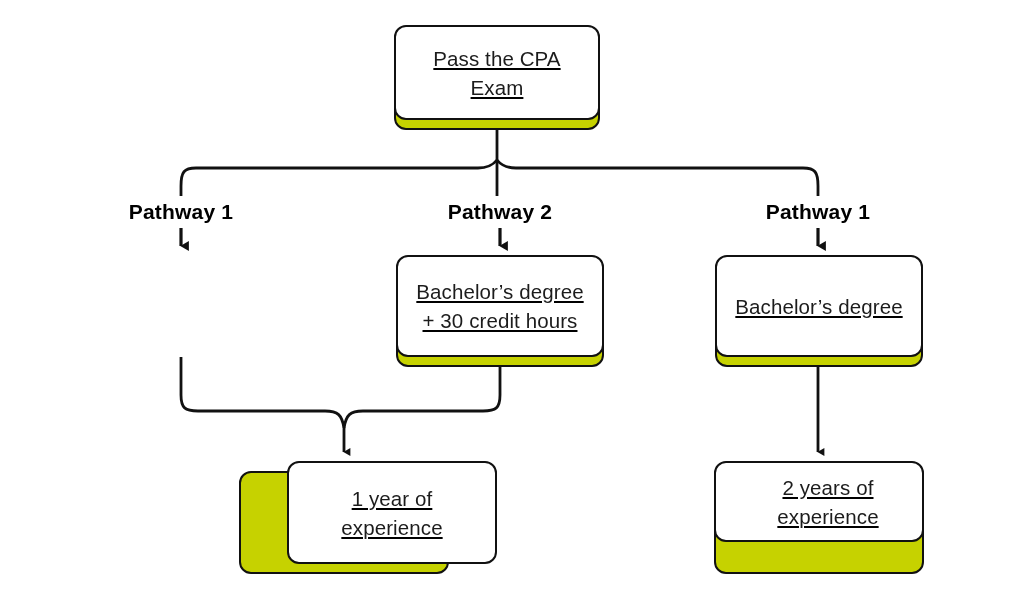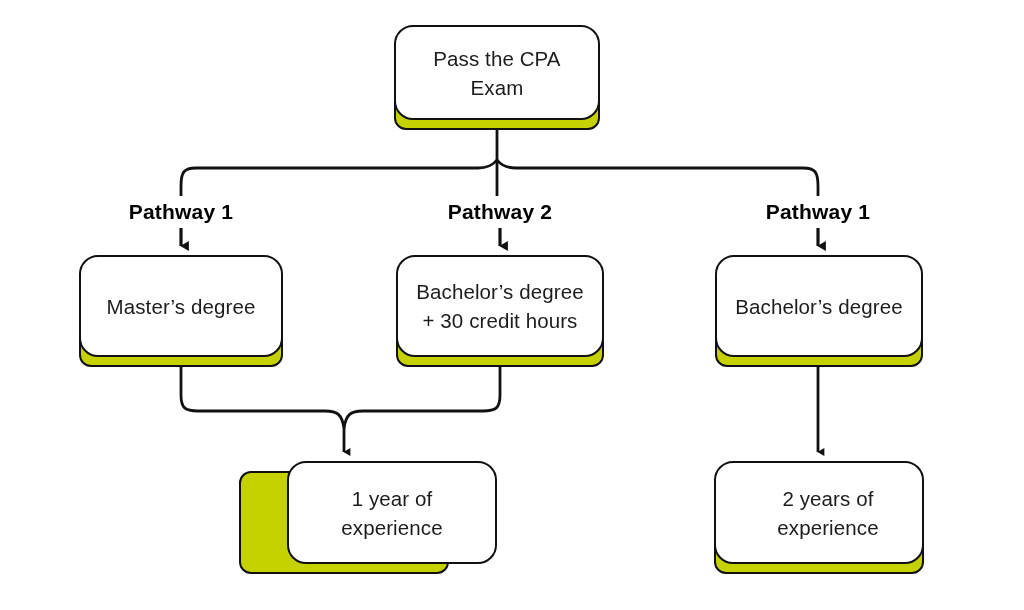--- a/index.html
+++ b/index.html
@@ -37,26 +37,27 @@
     border: 2.6px solid #111111;
     border-radius: 12px;
     box-sizing: border-box;
   }
   .node-body {
     position: absolute;
     left: 0;
     top: 0;
     background: #ffffff;
     border: 2.6px solid #111111;
-    border-radius: 19px;
+    border-radius: 12px;
     box-sizing: border-box;
     display: flex;
     align-items: center;
     justify-content: center;
     text-align: center;
+    text-decoration: underline;
   }
   .node-label {
     font-size: 20.5px;
     line-height: 29px;
     color: #1c1c1c;
     font-weight: 400;
     letter-spacing: 0.1px;
     padding: 0 8px;
     white-space: pre-line;
   }
@@ -109,26 +110,20 @@
     <div class="node-body" style="width:206px; height:95px;">
       <span class="node-label">Pass the CPA
 Exam</span>
     </div>
   </div>
 
   <div class="pathway-label" style="left:81px; top:200px; width:200px;">Pathway 1</div>
   <div class="pathway-label" style="left:400px; top:200px; width:200px;">Pathway 2</div>
   <div class="pathway-label" style="left:718px; top:200px; width:200px;">Pathway 1</div>
 
-  <div class="node" style="left:79px; top:255px; width:204px; height:112px;">
-    <div class="node-shadow" style="top:10px; width:204px; height:102px;"></div>
-    <div class="node-body" style="width:204px; height:102px;">
-      <span class="node-label">Master’s degree</span>
-    </div>
-  </div>
 
   <div class="node" style="left:396px; top:255px; width:208px; height:112px;">
     <div class="node-shadow" style="top:10px; width:208px; height:102px;"></div>
     <div class="node-body" style="width:208px; height:102px;">
       <span class="node-label">Bachelor’s degree
 + 30 credit hours</span>
     </div>
   </div>
 
   <div class="node" style="left:715px; top:255px; width:208px; height:112px;">
@@ -141,19 +136,19 @@
   <div class="node" style="left:239px; top:461px; width:210px; height:113px;">
     <div class="node-shadow" style="top:10px; width:210px; height:103px;"></div>
     <div class="node-body" style="width:210px; height:103px;margin-left:48px;">
       <span class="node-label">1 year of
 experience</span>
     </div>
   </div>
 
   <div class="node" style="left:714px; top:461px; width:210px; height:113px;">
     <div class="node-shadow" style="top:10px; width:210px; height:103px;"></div>
-    <div class="node-body" style="width:210px; height:103px;padding-left:18px;">
+    <div class="node-body" style="width:210px; height:81px;padding-left:18px;">
       <span class="node-label">2 years of
 experience</span>
     </div>
   </div>
 
 </div>
 
 </body></html>

